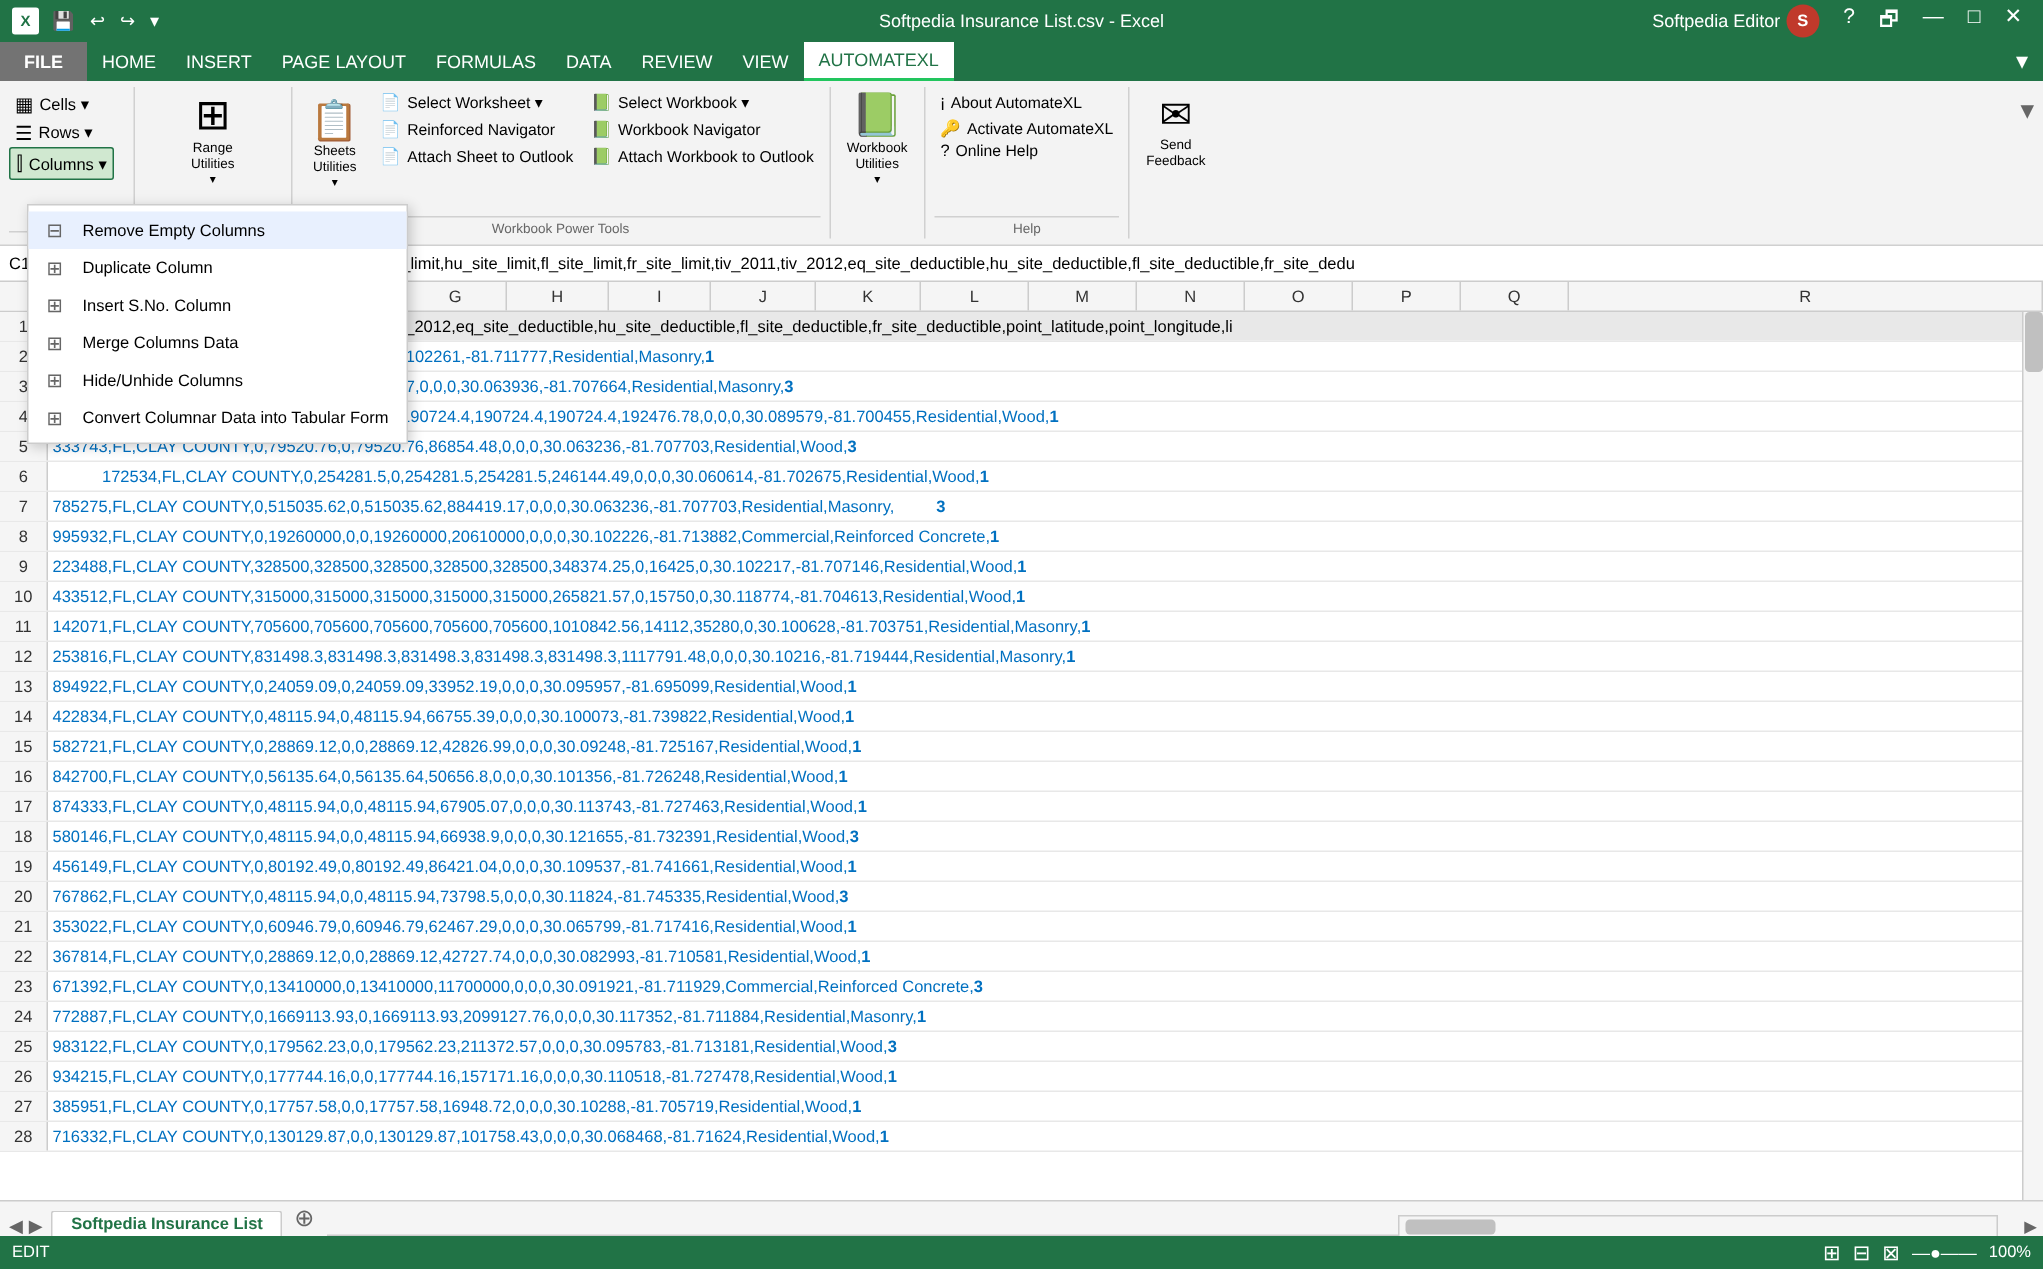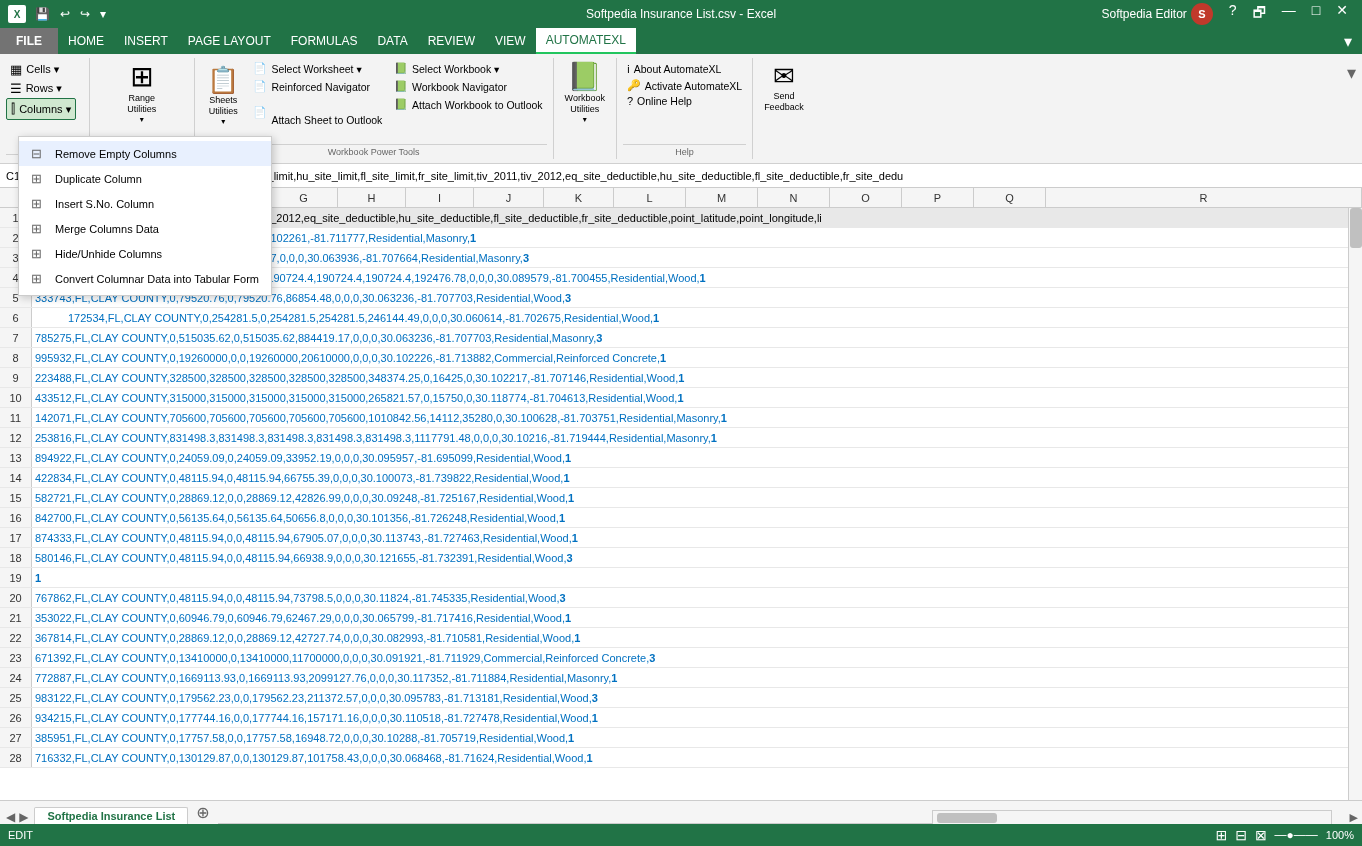--- a/index.html
+++ b/index.html
@@ -405,21 +405,21 @@
         <div class="ribbon-btn-small">
           <span style="font-size:11px;color:#217346;">📄</span>
           <span style="font-size:10.5px;">Select Worksheet ▾</span>
         </div>
         <div class="ribbon-btn-small">
           <span style="font-size:11px;color:#217346;">📄</span>
           <span style="font-size:10.5px;">Reinforced Navigator</span>
         </div>
         <div class="ribbon-btn-small">
           <span style="font-size:11px;color:#217346;">📄</span>
-          <span style="font-size:10.5px;margin-top:16px;">Attach Sheet to Outlook</span>
+          <span style="font-size:10.5px;">Attach Sheet to Outlook</span>
         </div>
       </div>
 
       <div class="ribbon-column">
         <div class="ribbon-btn-small">
           <span style="font-size:11px;color:#217346;">📗</span>
           <span style="font-size:10.5px;">Select Workbook ▾</span>
         </div>
         <div class="ribbon-btn-small">
           <span style="font-size:11px;color:#217346;">📗</span>
@@ -579,21 +579,21 @@
     </div>
     <div class="data-row">
       <div class="row-num">6</div>
       <div class="data-cell" style="flex:1;">
           <span style="color:#0070c0;margin-left:33px;">172534,FL,CLAY COUNTY,0,254281.5,0,254281.5,254281.5,246144.49,0,0,0,30.060614,-81.702675,Residential,Wood,</span>
           <span style="color:#0070c0;font-weight:bold;">1</span>
         </div>
     </div>
     <div class="data-row">
       <div class="row-num">7</div>
-      <div class="data-cell" style="flex:1;">
+      <div class="data-cell" style="flex:1;gap:28px;">
           <span style="color:#0070c0;">785275,FL,CLAY COUNTY,0,515035.62,0,515035.62,884419.17,0,0,0,30.063236,-81.707703,Residential,Masonry,</span>
           <span style="color:#0070c0;font-weight:bold;">3</span>
         </div>
     </div>
     <div class="data-row">
       <div class="row-num">8</div>
       <div class="data-cell" style="flex:1;">
           <span style="color:#0070c0;">995932,FL,CLAY COUNTY,0,19260000,0,0,19260000,20610000,0,0,0,30.102226,-81.713882,Commercial,Reinforced Concrete,</span>
           <span style="color:#0070c0;font-weight:bold;">1</span>
         </div>
@@ -664,20 +664,21 @@
     <div class="data-row">
       <div class="row-num">18</div>
       <div class="data-cell" style="flex:1;">
           <span style="color:#0070c0;">580146,FL,CLAY COUNTY,0,48115.94,0,0,48115.94,66938.9,0,0,0,30.121655,-81.732391,Residential,Wood,</span>
           <span style="color:#0070c0;font-weight:bold;">3</span>
         </div>
     </div>
     <div class="data-row">
       <div class="row-num">19</div>
       <div class="data-cell" style="flex:1;">
+          <span style="color:#0070c0;">456149,FL,CLAY COUNTY,0,80192.49,0,80192.49,86421.04,0,0,0,30.109537,-81.741661,Residential,Wood,</span>
           <span style="color:#0070c0;font-weight:bold;">1</span>
         </div>
     </div>
     <div class="data-row">
       <div class="row-num">20</div>
       <div class="data-cell" style="flex:1;">
           <span style="color:#0070c0;">767862,FL,CLAY COUNTY,0,48115.94,0,0,48115.94,73798.5,0,0,0,30.11824,-81.745335,Residential,Wood,</span>
           <span style="color:#0070c0;font-weight:bold;">3</span>
         </div>
     </div>

